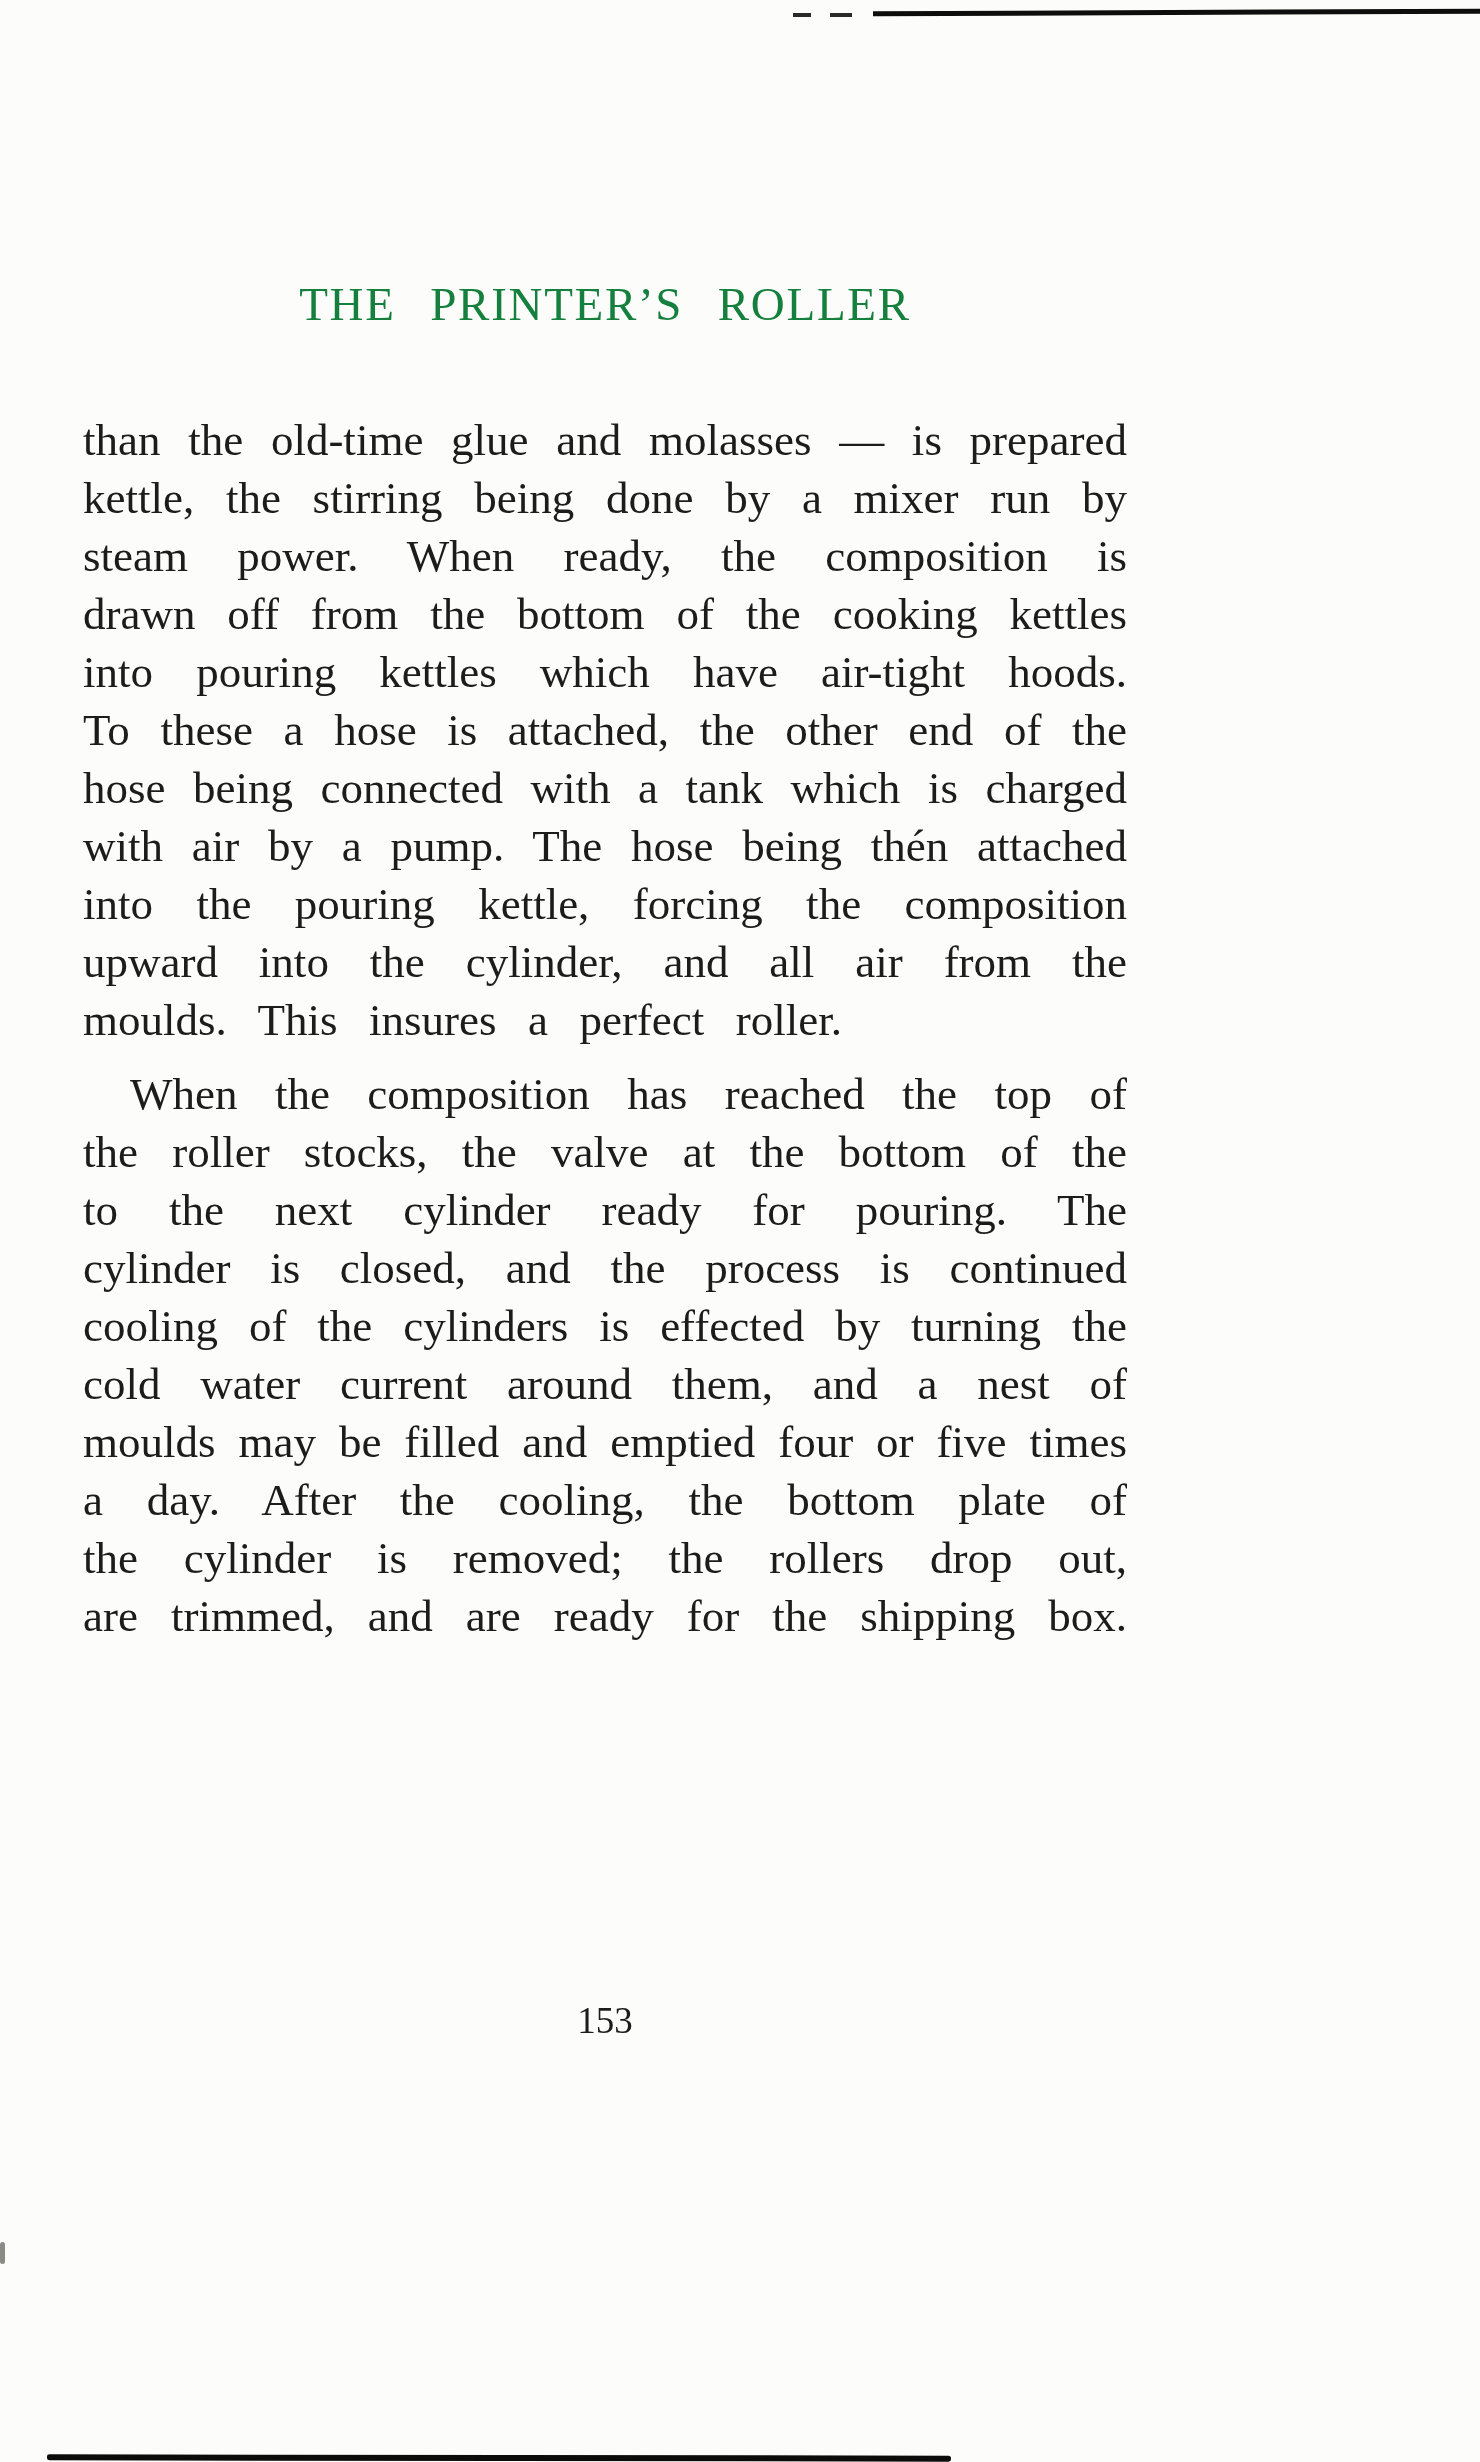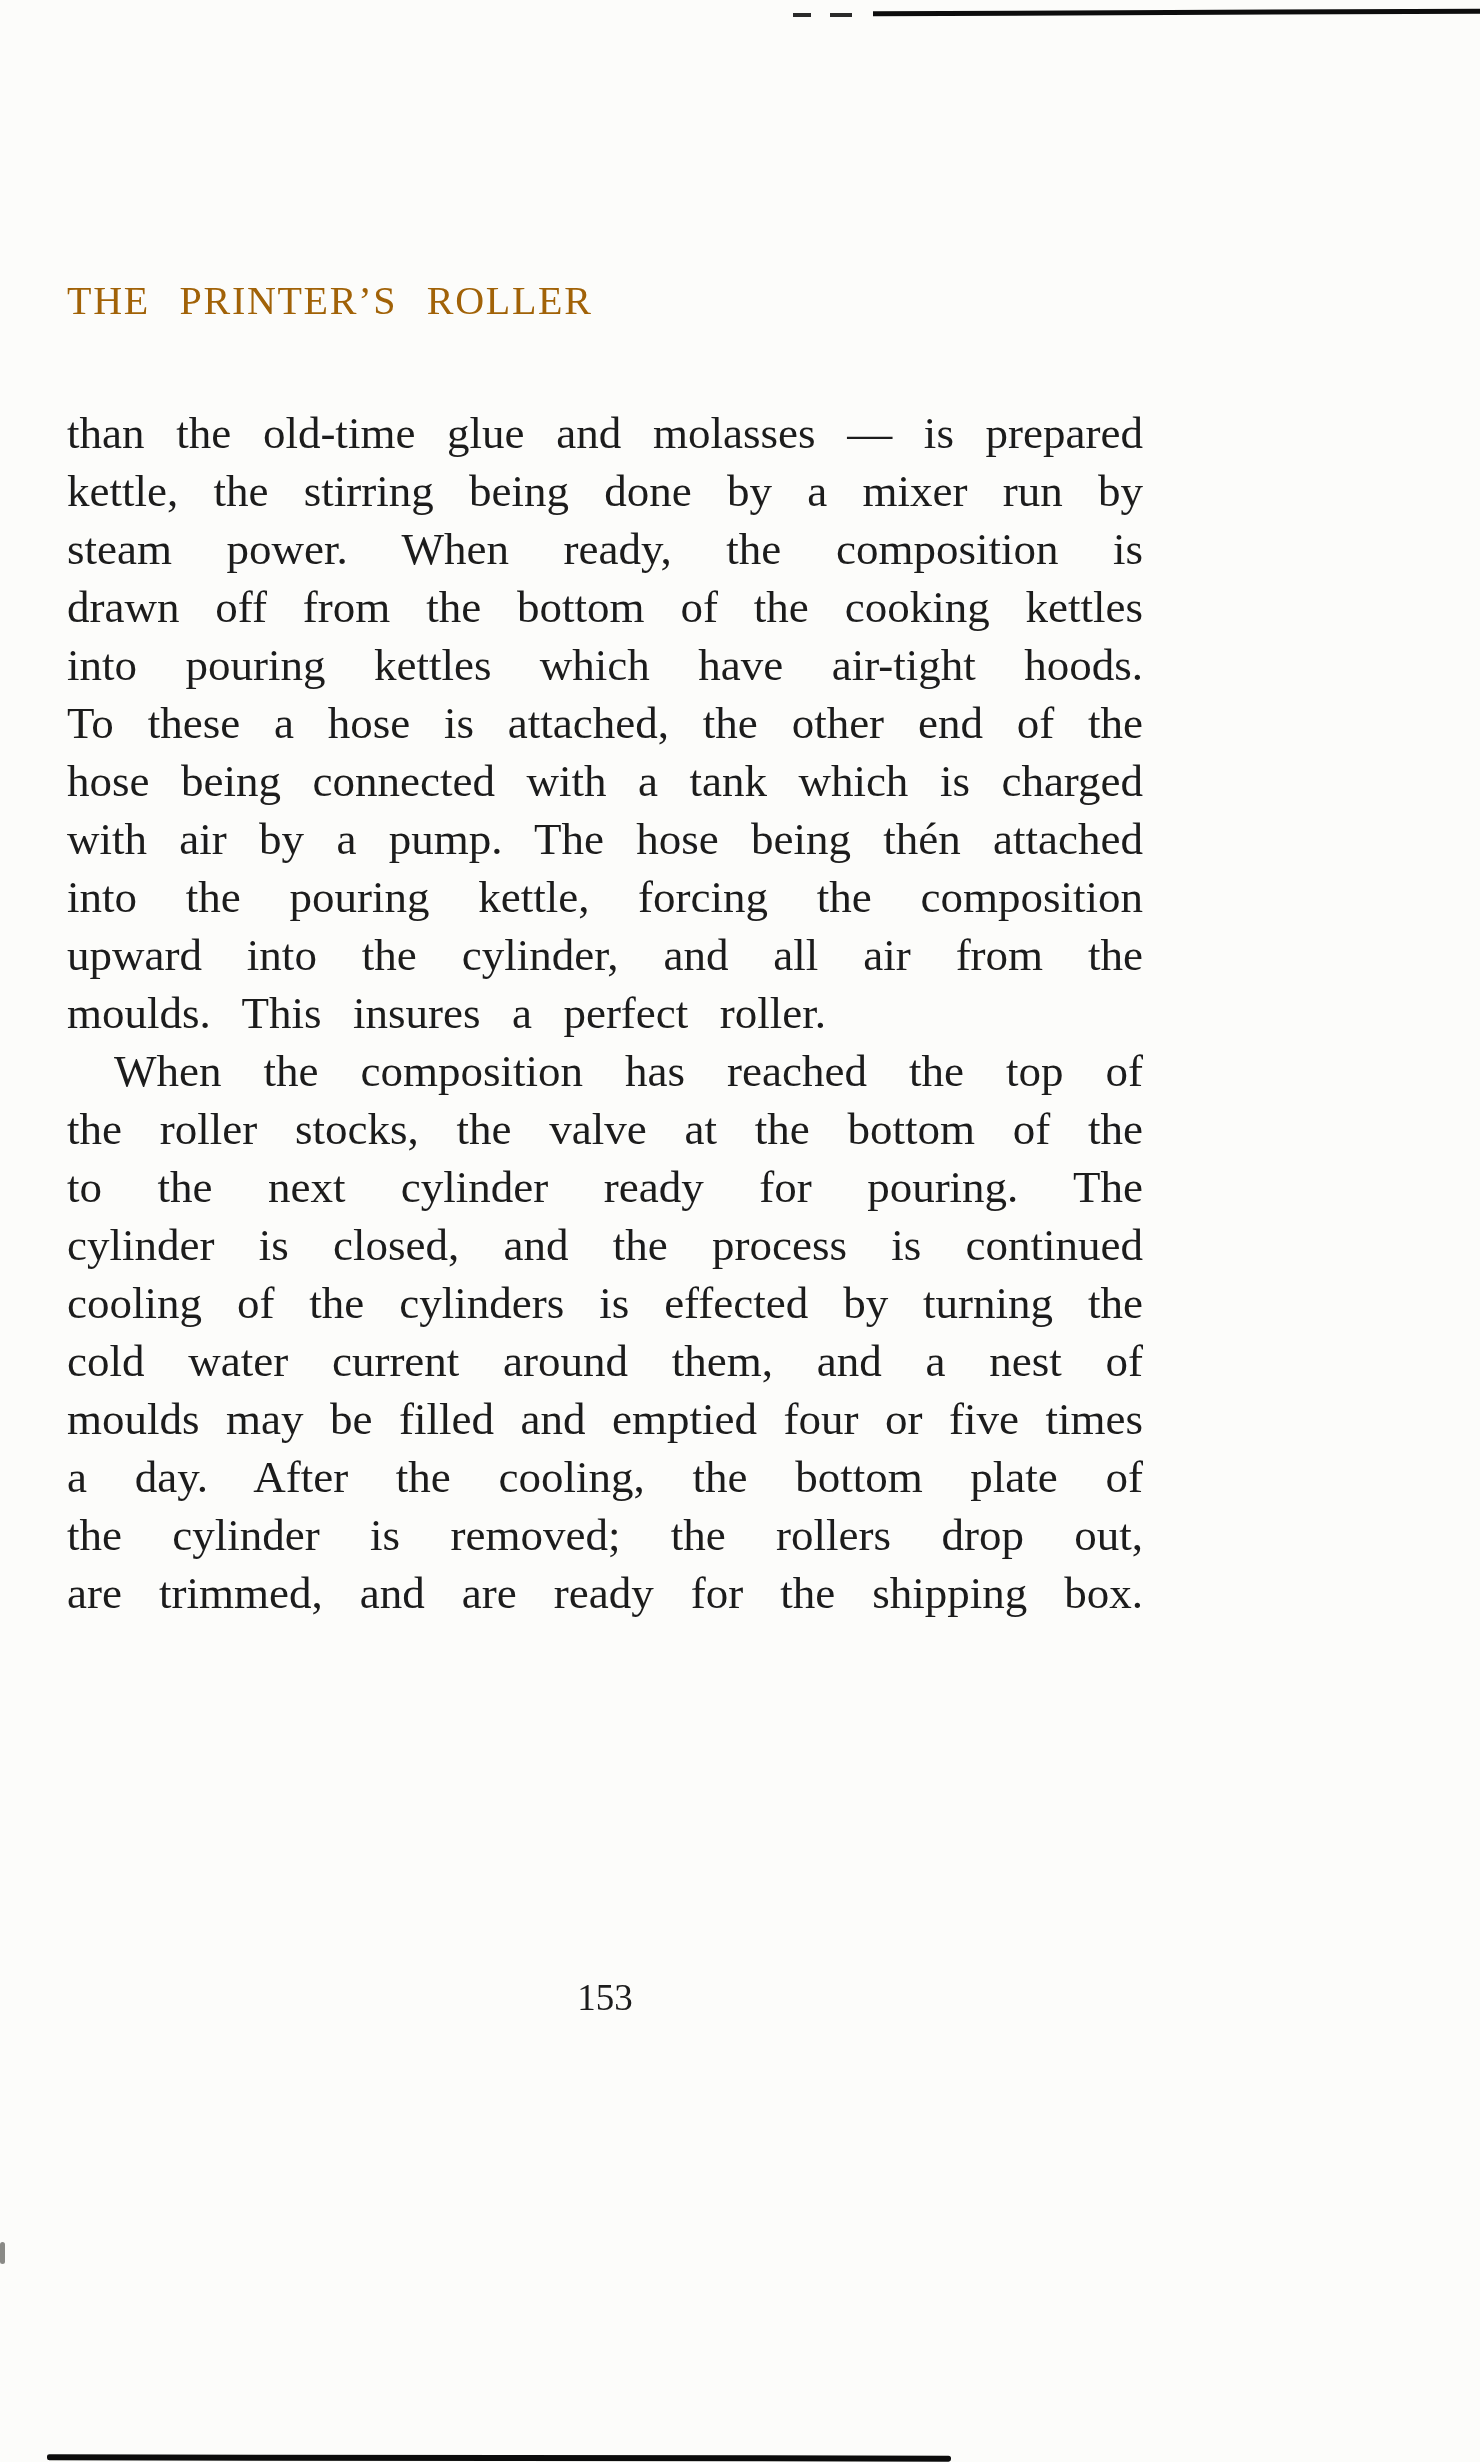--- a/index.html
+++ b/index.html
@@ -16,28 +16,29 @@
     color: #1d1d1d;
     overflow: hidden;
   }
   .content {
     position: absolute;
     left: 67px;
     top: 277px;
     width: 1076px;
   }
   .title {
-    font-size: 40px;
+    font-size: 47px;
     font-weight: 400;
+    text-align: center;
     margin: 0 0 80px 0;
     letter-spacing: 1.7px;
     word-spacing: 0.45em;
-    color: #a16207;
+    color: #15803d;
   }
-  .paragraph { margin: 0; }
+  .paragraph { margin: 16px; }
   .line {
     font-size: 45px;
     line-height: 58px;
     text-align: justify;
     text-align-last: justify;
     color: #1c1c1c;
   }
   .line.indent { text-indent: 47px; }
   .line.last-loose {
     text-align-last: left;

